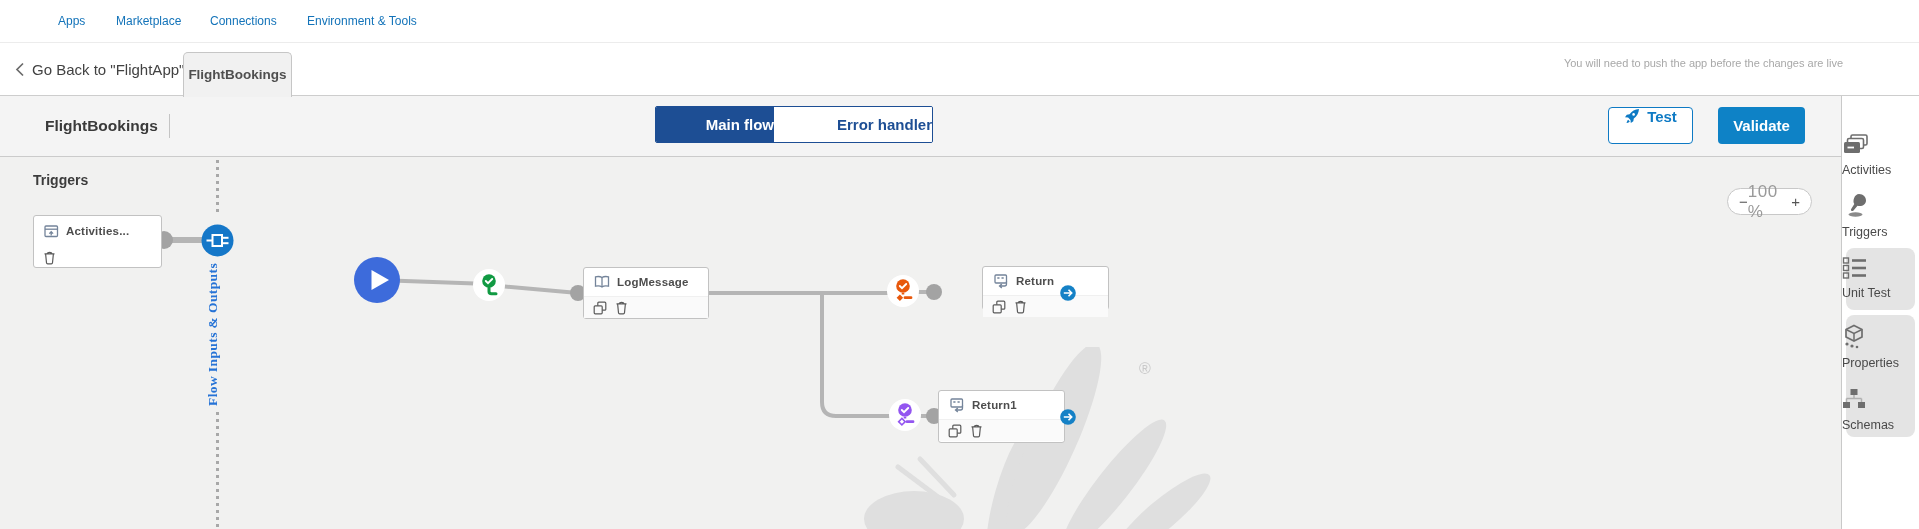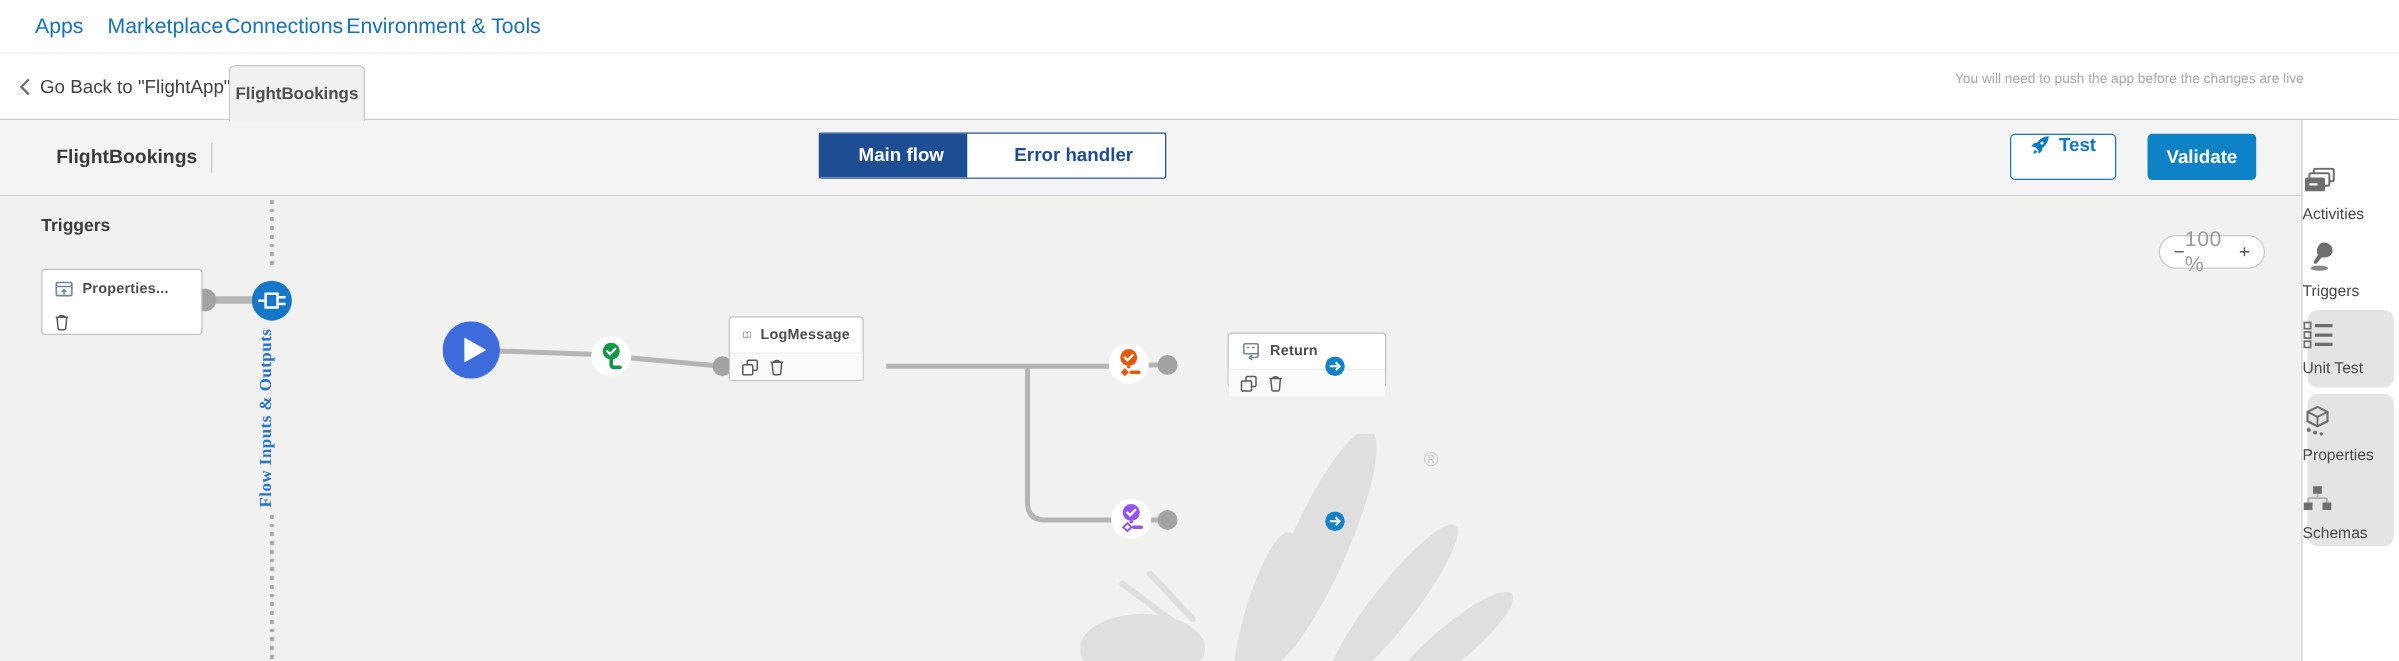--- a/index.html
+++ b/index.html
@@ -2,38 +2,38 @@
 <html><head>
 <meta charset="utf-8">
 <style>
   * { margin:0; padding:0; box-sizing:border-box; }
   html,body { width:1919px; height:529px; overflow:hidden; background:#fff;
     font-family:"Liberation Sans", sans-serif; }
   .abs { position:absolute; }
 
   
   #topnav { position:absolute; left:0; top:0; width:1919px; height:43px; background:#fff; border-bottom:1px solid #ececec; }
-  .nav-link { position:absolute; top:0; line-height:42px; font-size:17px; color:#1373B9; cursor:pointer; }
+  .nav-link { position:absolute; top:0; line-height:42px; font-size:12px; color:#1373B9; cursor:pointer;margin-left:30px; }
 
   
   #appbar { position:absolute; left:0; top:43px; width:1919px; height:53px; background:#fff; border-bottom:1px solid #cdcdcd; }
   #backlink { position:absolute; left:15px; top:0; height:53px; display:flex; align-items:center; gap:7px; font-size:15px; color:#424242; cursor:pointer; }
   #flowtab { position:absolute; left:183px; top:9px; width:109px; height:45px; background:#f1f1f1; border:1px solid #c6c6c6; border-bottom:none; border-radius:5px 5px 0 0; text-align:center; line-height:43px; font-size:13.5px; font-weight:bold; color:#4f4f4f; z-index:3; cursor:pointer; }
   #saving { position:absolute; right:76px; top:9px; text-align:right; }
   #saving .t1 { font-size:15px; color:#b5b5b5; }
   #saving .t2 { font-size:11px; color:#a8a8a8; margin-top:5px; }
 
   
   #flowheader { position:absolute; left:0; top:96px; width:1841px; height:61px; background:#f4f4f4; border-bottom:1px solid #cbcbcb; }
   #flowtitle { position:absolute; left:45px; top:0; height:60px; line-height:60px; font-size:15.5px; font-weight:bold; color:#3a3a3a; }
   #titlesep { position:absolute; left:169px; top:18px; height:24px; width:1px; background:#c4c4c4; }
   #descinput { position:absolute; left:183px; top:10px; width:255px; height:41px; background:#f9f9f9; border:none; outline:none; padding-left:10px; font-size:15px; color:#555; font-family:"Liberation Sans",sans-serif; }
   #descinput::placeholder { color:#bcbcbc; }
   #flowtabs { position:absolute; left:655px; top:10px; height:37px; display:flex; border:1px solid #1D4E94; border-radius:2px; overflow:hidden; }
-  .ftab { height:35px; line-height:35px; text-align:center; font-size:15px; font-weight:600; cursor:pointer;padding-left:12px; }
+  .ftab { height:35px; line-height:35px; text-align:right; font-size:15px; font-weight:600; cursor:pointer;padding-left:12px; }
   .ftab.active { width:118px; background:#1D4E94; color:#fff; }
   .ftab.inactive { width:158px; background:#fff; color:#1D4E94; }
   #testbtn { position:absolute; left:1608px; top:11px; width:85px; height:37px; background:#fff; border:1.5px solid #0E7AC4; border-radius:4px; color:#0E7AC4; font-size:15px; font-weight:600; display:flex; justify-content:center; gap:7px; cursor:pointer; }
   #validatebtn { position:absolute; left:1718px; top:11px; width:87px; height:37px; background:#0E82C6; border:none; border-radius:4px; color:#fff; font-size:15px; font-weight:600; cursor:pointer; }
 
   
   #sidebar { position:absolute; left:1841px; top:96px; width:78px; height:433px; background:#fff; border-left:1px solid #c9c9c9; }
   .sb-item { position:absolute; left:0; width:77px; text-align:left; cursor:pointer; }
   .sb-item .lbl { font-size:12.5px; color:#4a4a4a; margin-top:3px; }
   .sb-block { position:absolute; left:4px; width:69px; background:#e4e4e4; border-radius:8px; }
@@ -188,21 +188,21 @@
 
   <div id="triggers-heading">Triggers</div>
 
   <div class="node-card" style="left:33px; top:58px; width:129px; height:53px">
     <div class="node-title" style="height:30px">
       <svg width="15" height="15" viewBox="0 0 15 15">
         <rect x="1" y="2" width="12.5" height="10.5" rx="1" fill="none" stroke="#74849A" stroke-width="1.3"></rect>
         <line x1="1" y1="5.2" x2="13.5" y2="5.2" stroke="#74849A" stroke-width="1.3"></line>
         <path d="M7.2,11.6 V7.9 M5.3,9.6 L7.2,7.7 L9.1,9.6" fill="none" stroke="#74849A" stroke-width="1.3"></path>
       </svg>
-      <span class="nlbl">Properties...</span>
+      <span class="nlbl">Activities...</span>
     </div>
     <div class="node-foot" style="background:transparent; border-top:none">
       <span class="icon-btn">
         <svg width="13" height="15" viewBox="0 0 13 15">
           <path d="M1.5,3.8 H11.5 M4.2,3.8 C4.2,1.9 8.8,1.9 8.8,3.8 M2.6,3.8 L3.5,12.8 Q3.6,13.8 4.7,13.8 H8.3 Q9.4,13.8 9.5,12.8 L10.4,3.8" fill="none" stroke="#5a5a5a" stroke-width="1.2"></path>
         </svg>
       </span>
     </div>
   </div>
 
@@ -236,21 +236,21 @@
   </div>
 
   <div class="white-circle" style="left:473px; top:112px">
     <svg width="21" height="23" viewBox="0 0 21 23">
       <circle cx="10" cy="7" r="6.8" fill="#119A43"></circle>
       <path d="M6.8,7 l2.2,2.2 l4.2,-4.2" fill="none" stroke="#fff" stroke-width="1.9" stroke-linecap="round"></path>
       <path d="M10,13.8 V17.5 Q10,19.8 12.5,19.8 H17" fill="none" stroke="#119A43" stroke-width="3" stroke-linecap="round"></path>
     </svg>
   </div>
 
-  <div class="node-card" style="left:583px; top:96px; width:108px; height:52px">
+  <div class="node-card" style="left:583px; top:110px; width:126px; height:52px">
     <div class="node-title">
       <svg width="16" height="14" viewBox="0 0 16 14">
         <path d="M8,2.6 C6.5,1.5 4,1.3 1.5,1.8 V11.2 C4,10.7 6.5,10.9 8,12 C9.5,10.9 12,10.7 14.5,11.2 V1.8 C12,1.3 9.5,1.5 8,2.6 Z" fill="none" stroke="#74849A" stroke-width="1.3"></path>
         <line x1="8" y1="2.6" x2="8" y2="12" stroke="#74849A" stroke-width="1.3"></line>
       </svg>
       <span class="nlbl">LogMessage</span>
     </div>
     <div class="node-foot">
       <span class="icon-btn">
         <svg width="14" height="14" viewBox="0 0 14 14">
@@ -309,20 +309,43 @@
   <div class="white-circle" style="left:889px; top:242px">
     <svg width="21" height="24" viewBox="0 0 21 24">
       <circle cx="10" cy="7" r="6.8" fill="#9355F0"></circle>
       <path d="M6.8,7 l2.2,2.2 l4.2,-4.2" fill="none" stroke="#fff" stroke-width="1.9" stroke-linecap="round"></path>
       <line x1="10" y1="13.8" x2="10" y2="15.5" stroke="#9355F0" stroke-width="2.6"></line>
       <rect x="4.6" y="16.4" width="4.6" height="4.6" transform="rotate(45 6.9 18.7)" fill="#fff" stroke="#9355F0" stroke-width="1.6"></rect>
       <line x1="12" y1="18.7" x2="18" y2="18.7" stroke="#9355F0" stroke-width="2.8" stroke-linecap="round"></line>
     </svg>
   </div>
 
+  <div class="node-card" style="left:938px; top:233px; width:127px; height:53px">
+    <div class="node-title">
+      <svg width="16" height="16" viewBox="0 0 16 16">
+        <rect x="2" y="2" width="11.5" height="8" rx="1" fill="none" stroke="#74849A" stroke-width="1.3"></rect>
+        <path d="M4.3,5 h2.2 M8.5,5 h2.2" stroke="#74849A" stroke-width="1.3"></path>
+        <path d="M13.5,8.5 V11 Q13.5,13 11.5,13 H7 M8.8,11 L6.5,13 L8.8,15" fill="none" stroke="#74849A" stroke-width="1.3"></path>
+      </svg>
+      <span class="nlbl">Return1</span>
+    </div>
+    <div class="node-foot">
+      <span class="icon-btn">
+        <svg width="14" height="14" viewBox="0 0 14 14">
+          <rect x="4.8" y="1.2" width="8" height="8" rx="1" fill="none" stroke="#5a5a5a" stroke-width="1.2"></rect>
+          <rect x="1.2" y="4.8" width="8" height="8" rx="1" fill="#fafafa" stroke="#5a5a5a" stroke-width="1.2"></rect>
+        </svg>
+      </span>
+      <span class="icon-btn">
+        <svg width="13" height="15" viewBox="0 0 13 15">
+          <path d="M1.5,3.8 H11.5 M4.2,3.8 C4.2,1.9 8.8,1.9 8.8,3.8 M2.6,3.8 L3.5,12.8 Q3.6,13.8 4.7,13.8 H8.3 Q9.4,13.8 9.5,12.8 L10.4,3.8" fill="none" stroke="#5a5a5a" stroke-width="1.2"></path>
+        </svg>
+      </span>
+    </div>
+  </div>
   <div class="abs" style="left:1060px; top:252px; cursor:pointer">
     <svg width="16" height="16" viewBox="0 0 16 16">
       <circle cx="8" cy="8" r="7.8" fill="#1581C6"></circle>
       <path d="M3.8,8 H11 M8.5,4.8 L11.7,8 L8.5,11.2" fill="none" stroke="#fff" stroke-width="1.6"></path>
     </svg>
   </div>
 
 </div>
 
 </body></html>

